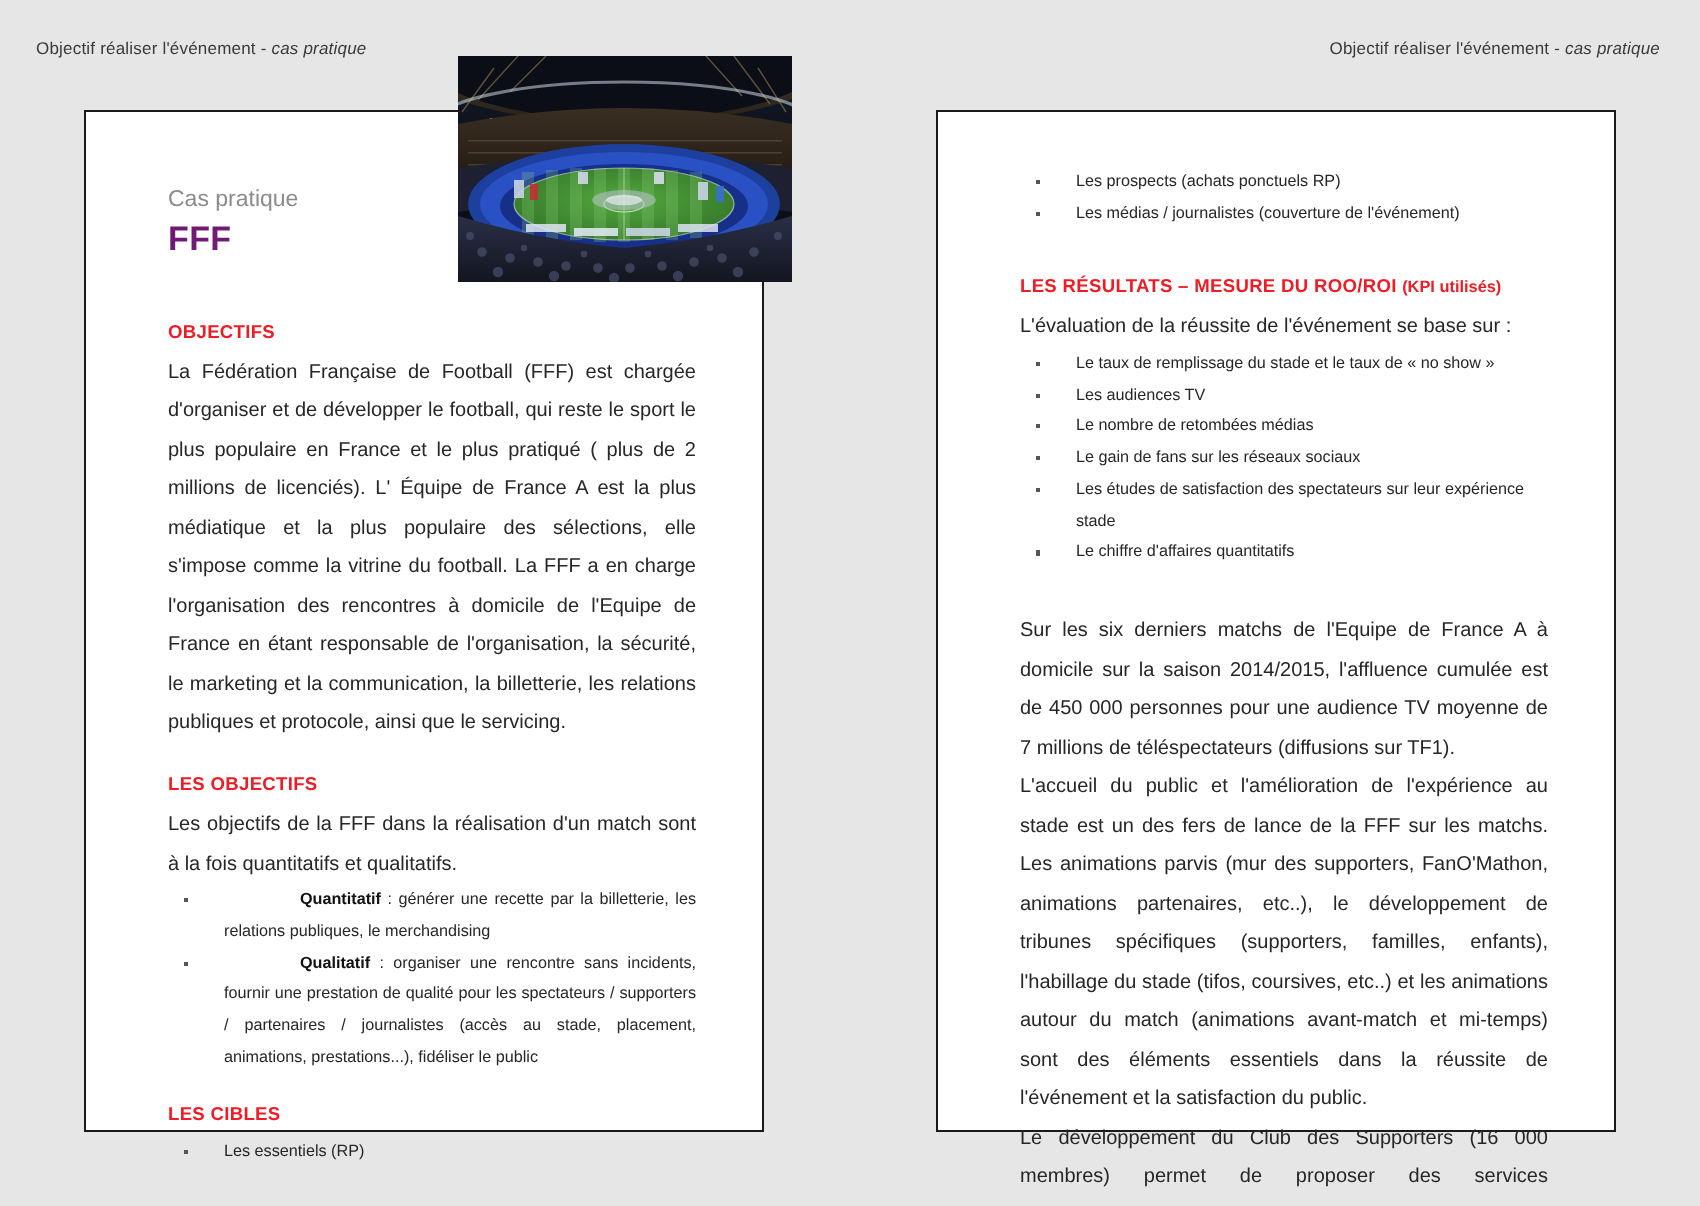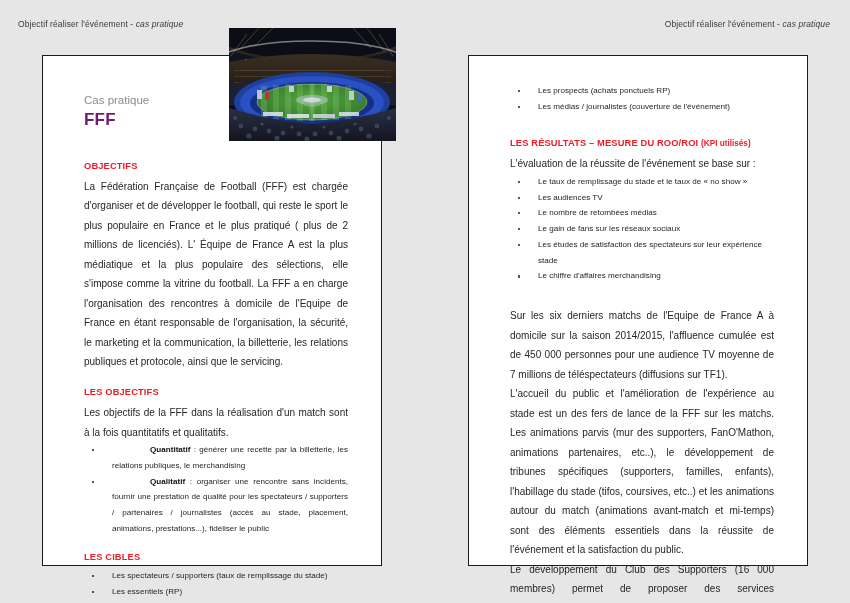--- a/index.html
+++ b/index.html
@@ -162,21 +162,20 @@
     <p class="body">Les objectifs de la FFF dans la réalisation d'un match sont à la fois quantitatifs et qualitatifs.</p>
     <ul class="bullets">
       <li><b>Quantitatif</b><span> : générer une recette par la billetterie, les relations publiques, le merchandising</span></li>
       <li><b>Qualitatif</b><span> : organiser une rencontre sans incidents, fournir une prestation de qualité pour les spectateurs / supporters / partenaires / journalistes (accès au stade, placement, animations, prestations...), fidéliser le public</span></li>
     </ul>
 
     <div class="gap-md"></div>
 
     <div class="section-head">LES CIBLES</div>
     <ul class="bullets">
-      <li class="left">Les spectateurs / supporters (taux de remplissage du stade)</li>
       <li class="left">Les essentiels (RP)</li>
     </ul>
 
   </div>
 </div>
 
 <div class="stadium-photo">
   <svg width="167" height="113" viewBox="0 0 167 113" xmlns="http://www.w3.org/2000/svg">
     <defs>
       <linearGradient id="sky" x1="0" y1="0" x2="0" y2="1">
@@ -321,21 +320,21 @@
     <div class="gap-lg"></div>
 
     <div class="section-head"><span>LES RÉSULTATS – MESURE DU ROO/ROI </span><span class="sub">(KPI utilisés)</span></div>
     <p class="body nojust">L'évaluation de la réussite de l'événement se base sur :</p>
     <ul class="bullets">
       <li class="left">Le taux de remplissage du stade et le taux de « no show »</li>
       <li class="left">Les audiences TV</li>
       <li class="left">Le nombre de retombées médias</li>
       <li class="left">Le gain de fans sur les réseaux sociaux</li>
       <li class="left">Les études de satisfaction des spectateurs sur leur expérience stade</li>
-      <li class="left">Le chiffre d'affaires merchandising</li>
+      <li class="left">Le chiffre d'affaires quantitatifs</li>
     </ul>
 
     <div class="gap-lg"></div>
 
     <p class="body">Sur les six derniers matchs de l'Equipe de France A à domicile sur la saison 2014/2015, l'affluence cumulée est de 450 000 personnes pour une audience TV moyenne de 7 millions de téléspectateurs (diffusions sur TF1).</p>
     <p class="body">L'accueil du public et l'amélioration de l'expérience au stade est un des fers de lance de la FFF sur les matchs. Les animations parvis (mur des supporters, FanO'Mathon, animations partenaires, etc..), le développement de tribunes spécifiques (supporters, familles, enfants), l'habillage du stade (tifos, coursives, etc..) et les animations autour du match (animations avant-match et mi-temps) sont des éléments essentiels dans la réussite de l'événement et la satisfaction du public.</p>
     <p class="body"><span>Le développement du Club des Supporters (16 000 membres) permet de proposer des services complémentaires aux membres comme par exemple un accueil dans la Casa Bleue en avant-match (avec un cocktail et des animations) et une tribune dédiée qui permettent un accueil personnalisé et une expérience </span><span class="ital">in stadium</span><span> enrichie.</span></p>
 
   </div>
 </div>

